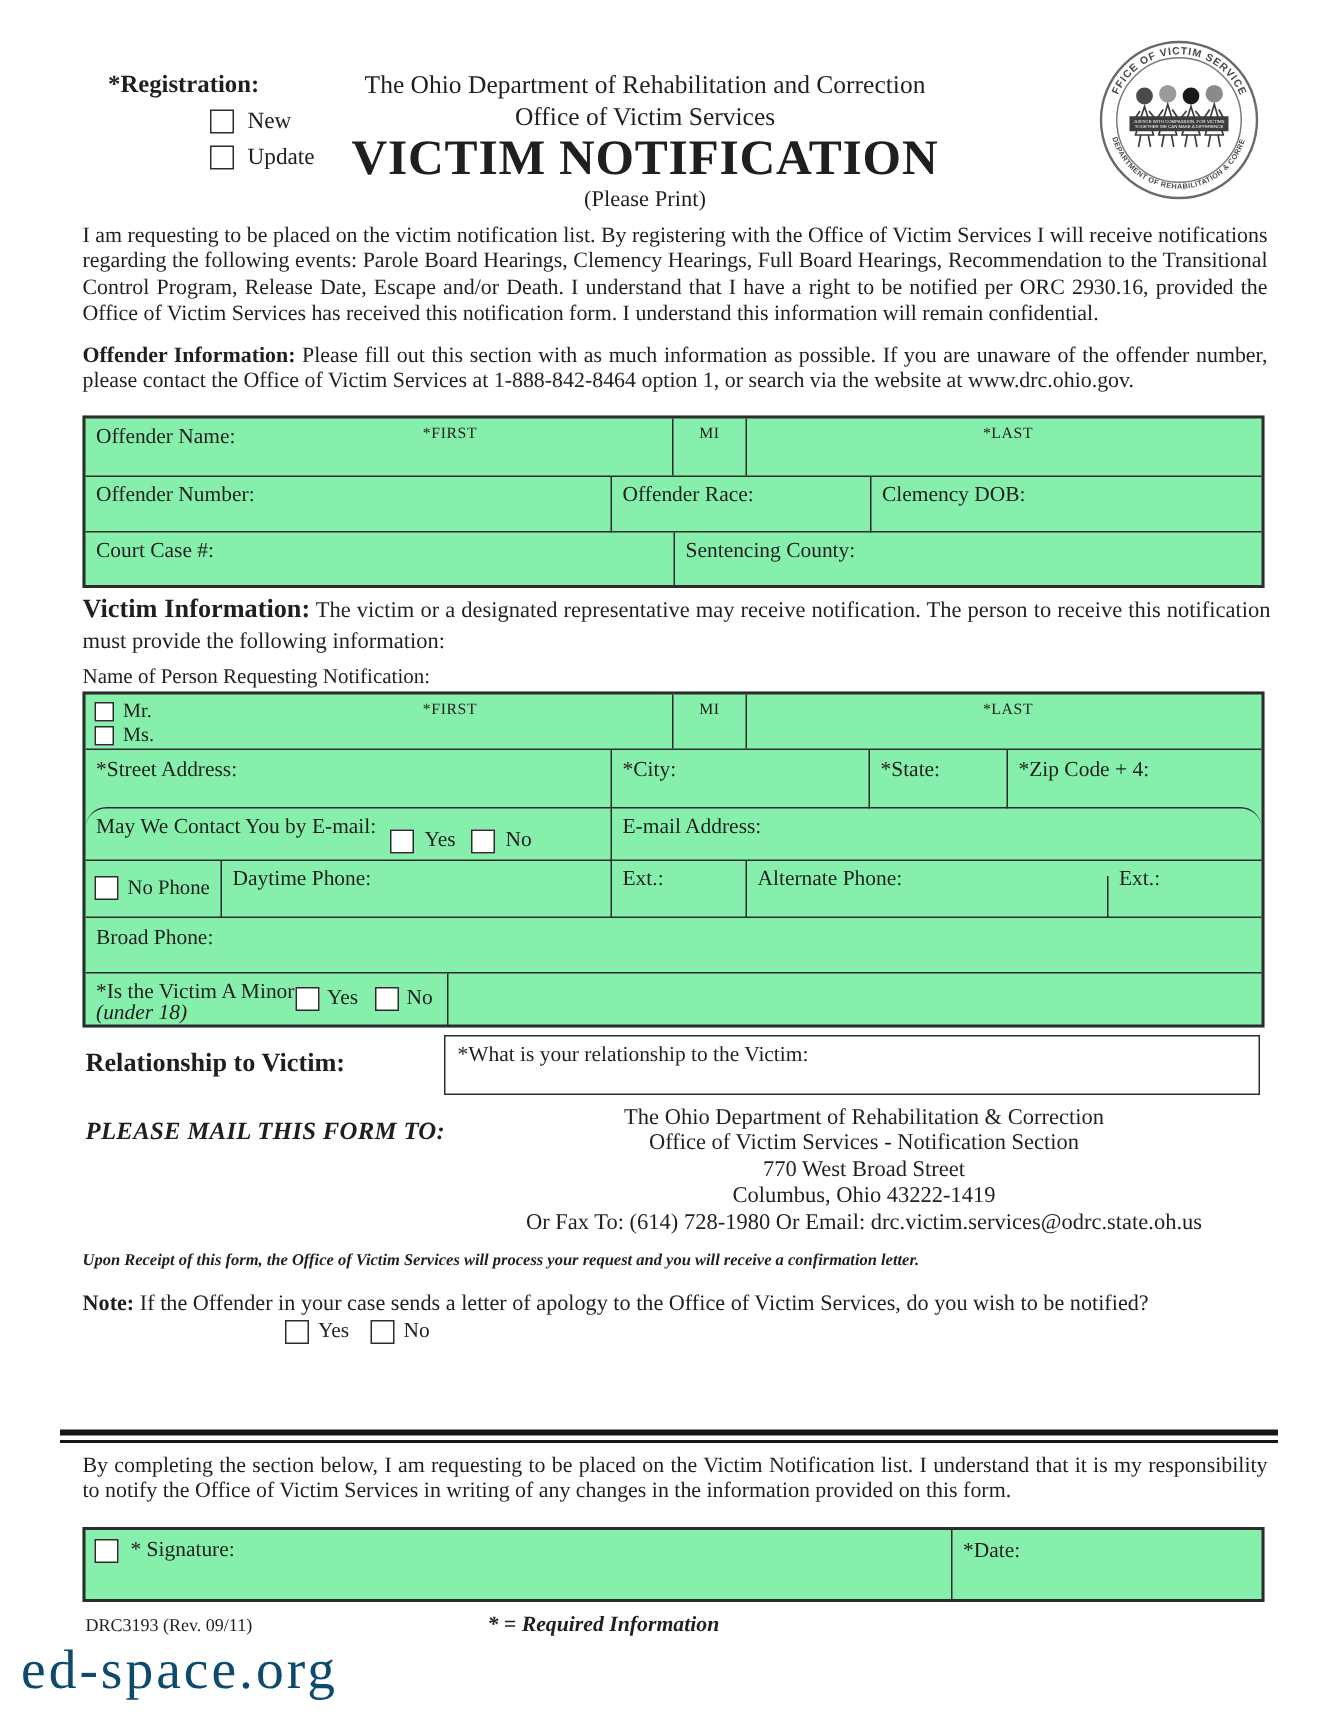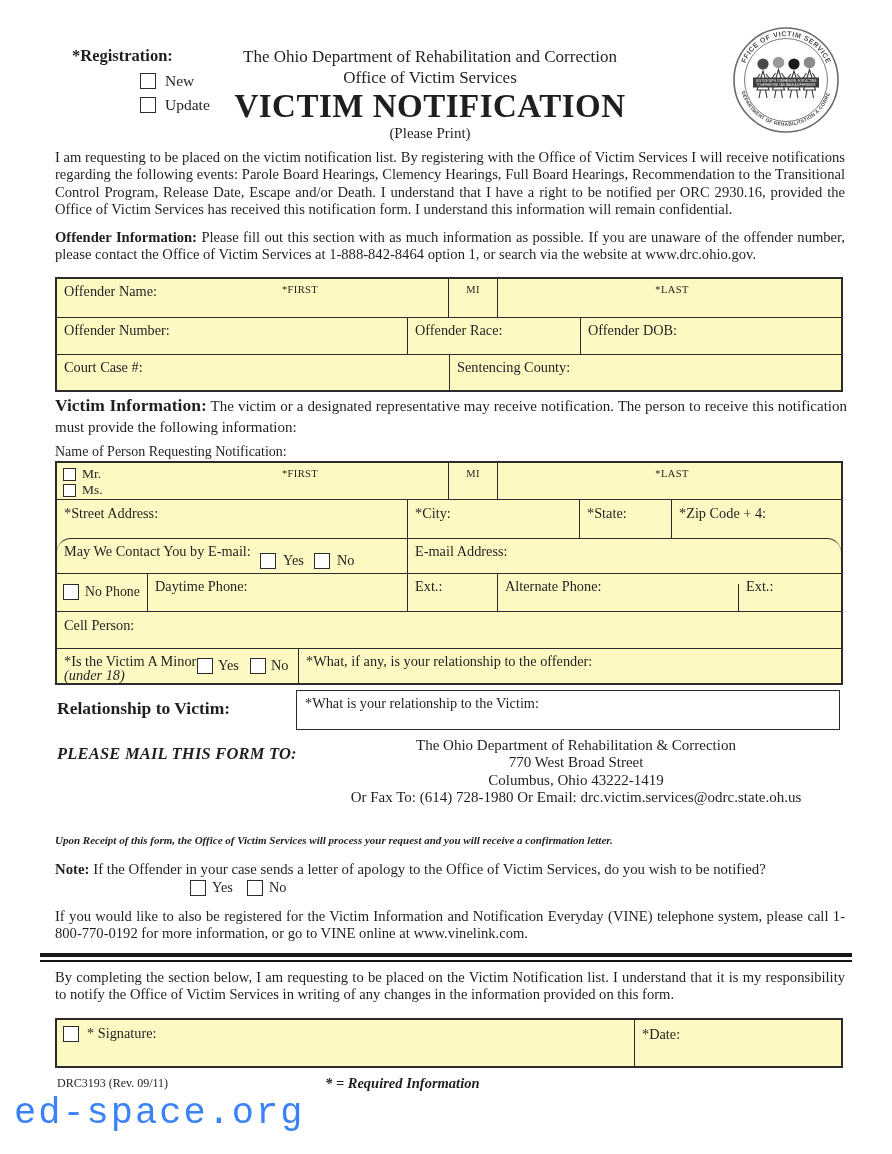--- a/index.html
+++ b/index.html
@@ -18,37 +18,37 @@
   .org1{font-size:17px;line-height:22px;}
   .org2{font-size:17px;line-height:20px;}
   .main-title{font-size:33px;font-weight:bold;line-height:36px;letter-spacing:.5px;}
   .subtitle{font-size:15px;line-height:18px;}
   .seal{left:731px;top:24px;width:110px;height:112px;}
   
   .para{font-size:14.6px;line-height:17.4px;text-align:justify;width:790px;left:55px;}
   .b{font-weight:bold;}
   .bi{font-weight:bold;font-style:italic;}
   
-  .tbl{border:2px solid #2c2c2c;background:#fef9c3;}
+  .tbl{border:2px solid #2c2c2c;background:#86efac;}
   .trow{position:absolute;left:0;right:0;}
   .bt{border-top:1.2px solid #2c2c2c;}
   .vline{position:absolute;top:0;bottom:0;width:0;border-left:1.2px solid #2c2c2c;}
   .flabel{position:absolute;font-size:14.3px;white-space:nowrap;}
   .slabel{position:absolute;font-size:10.5px;letter-spacing:.4px;white-space:nowrap;transform:translateX(-50%);}
   .cbrow{position:absolute;display:flex;align-items:center;gap:7px;font-size:14.3px;white-space:nowrap;}
   .italic{font-style:italic;}
   
   .rel-label{font-size:17.5px;font-weight:bold;}
   .mailhead{font-size:16.5px;font-weight:bold;font-style:italic;letter-spacing:.2px;}
   .mailblock{text-align:center;font-size:15px;line-height:17.4px;}
   .rule-thick{background:#161616;height:4px;}
   .rule-thin{background:#161616;height:2px;margin-top:2.5px;}
   .footer-num{font-size:12px;}
   .footer-req{font-size:14.5px;font-weight:bold;font-style:italic;}
-  .watermark{font-family:Liberation Mono, monospace;font-size:37px;color:#3b82f6;letter-spacing:2px;}
+  .watermark{font-family:Liberation Serif, serif;font-size:37px;color:#0c4a6e;letter-spacing:2px;}
 </style>
 </head>
 <body>
 
 <div class="page">
 
   <div class="abs reg">
     <div class="reg-title">*Registration:</div>
     <div class="reg-opt">
       <span class="cb"></span>
@@ -116,21 +116,21 @@
       <div class="vline" style="left:391px;"></div>
       <span class="slabel" style="left:416px;top:5px;">MI</span>
       <div class="vline" style="left:440px;"></div>
       <span class="slabel" style="left:615px;top:5px;">*LAST</span>
     </div>
     <div class="trow bt" style="top:38px;height:37px;">
       <span class="flabel" style="left:7px;top:4px;">Offender Number:</span>
       <div class="vline" style="left:350px;"></div>
       <span class="flabel" style="left:358px;top:4px;">Offender Race:</span>
       <div class="vline" style="left:523px;"></div>
-      <span class="flabel" style="left:531px;top:4px;">Offender DOB:</span>
+      <span class="flabel" style="left:531px;top:4px;">Clemency DOB:</span>
     </div>
     <div class="trow bt" style="top:75px;height:36px;">
       <span class="flabel" style="left:7px;top:4px;">Court Case #:</span>
       <div class="vline" style="left:392px;"></div>
       <span class="flabel" style="left:400px;top:4px;">Sentencing County:</span>
     </div>
   </div>
 
   <div class="abs" style="left:55px;top:395px;width:792px;font-size:15px;line-height:20.5px;text-align:justify;">
     <span class="b" style="font-size:17.5px;">Victim Information:</span>
@@ -190,68 +190,67 @@
       <span class="flabel" style="left:98px;top:4px;">Daytime Phone:</span>
       <div class="vline" style="left:350px;"></div>
       <span class="flabel" style="left:358px;top:4px;">Ext.:</span>
       <div class="vline" style="left:440px;"></div>
       <span class="flabel" style="left:448px;top:4px;">Alternate Phone:</span>
       <div class="vline" style="left:681px;top:10px;"></div>
       <span class="flabel" style="left:689px;top:4px;">Ext.:</span>
     </div>
 
     <div class="trow bt" style="top:148px;height:37px;">
-      <span class="flabel" style="left:7px;top:5px;">Cell Person:</span>
+      <span class="flabel" style="left:7px;top:5px;">Broad Phone:</span>
     </div>
 
     <div class="trow bt" style="top:185px;height:35px;">
       <span class="flabel" style="left:7px;top:4px;">*Is the Victim A Minor:</span>
       <div class="cbrow" style="left:140px;top:8px;gap:5px;">
         <span class="cb"></span>
         <span>Yes</span>
       </div>
       <div class="cbrow" style="left:193px;top:8px;gap:5px;">
         <span class="cb"></span>
         <span>No</span>
       </div>
       <span class="flabel italic" style="left:7px;top:18px;">(under 18)</span>
       <div class="vline" style="left:241px;"></div>
-      <span class="flabel" style="left:249px;top:4px;">*What, if any, is your relationship to the offender:</span>
     </div>
   </div>
 
   <div class="abs rel-label" style="left:57px;top:698px;">Relationship to Victim:</div>
   <div class="abs" style="left:296px;top:690px;width:542px;height:38px;border:1.6px solid #2c2c2c;">
     <span class="flabel" style="left:8px;top:4px;">*What is your relationship to the Victim:</span>
   </div>
 
   <div class="abs mailhead" style="left:57px;top:744px;">PLEASE MAIL THIS FORM TO:</div>
   <div class="abs mailblock" style="left:330px;top:737px;width:492px;">
     <div>The Ohio Department of Rehabilitation &amp; Correction</div>
+    <div>Office of Victim Services - Notification Section</div>
     <div>770 West Broad Street</div>
     <div>Columbus, Ohio 43222-1419</div>
     <div style="white-space:nowrap;">Or Fax To: (614) 728-1980 Or Email: drc.victim.services@odrc.state.oh.us</div>
   </div>
 
   <div class="abs bi" style="left:55px;top:834px;width:790px;font-size:11px;">Upon Receipt of this form, the Office of Victim Services will process your request and you will receive a confirmation letter.</div>
 
   <div class="abs" style="left:55px;top:861px;width:790px;font-size:14.8px;">
     <span class="b">Note:</span>
     <span>If the Offender in your case sends a letter of apology to the Office of Victim Services, do you wish to be notified?</span>
   </div>
   <div class="cbrow abs" style="left:190px;top:879px;gap:6px;">
     <span class="cb"></span>
     <span>Yes</span>
   </div>
   <div class="cbrow abs" style="left:247px;top:879px;gap:6px;">
     <span class="cb"></span>
     <span>No</span>
   </div>
 
-  <div class="abs para" style="top:908px;">If you would like to also be registered for the Victim Information and Notification Everyday (VINE) telephone system, please call 1-800-770-0192 for more information, or go to VINE online at www.vinelink.com.</div>
 
   <div class="abs" style="left:40px;top:953px;width:812px;">
     <div class="rule-thick"></div>
     <div class="rule-thin"></div>
   </div>
 
   <div class="abs para" style="top:969px;">By completing the section below, I am requesting to be placed on the Victim Notification list. I understand that it is my responsibility to notify the Office of Victim Services in writing of any changes in the information provided on this form.</div>
 
   <div class="abs tbl" style="left:55px;top:1018px;width:784px;height:46px;">
     <div class="cbrow" style="left:6px;top:5px;gap:8px;">

